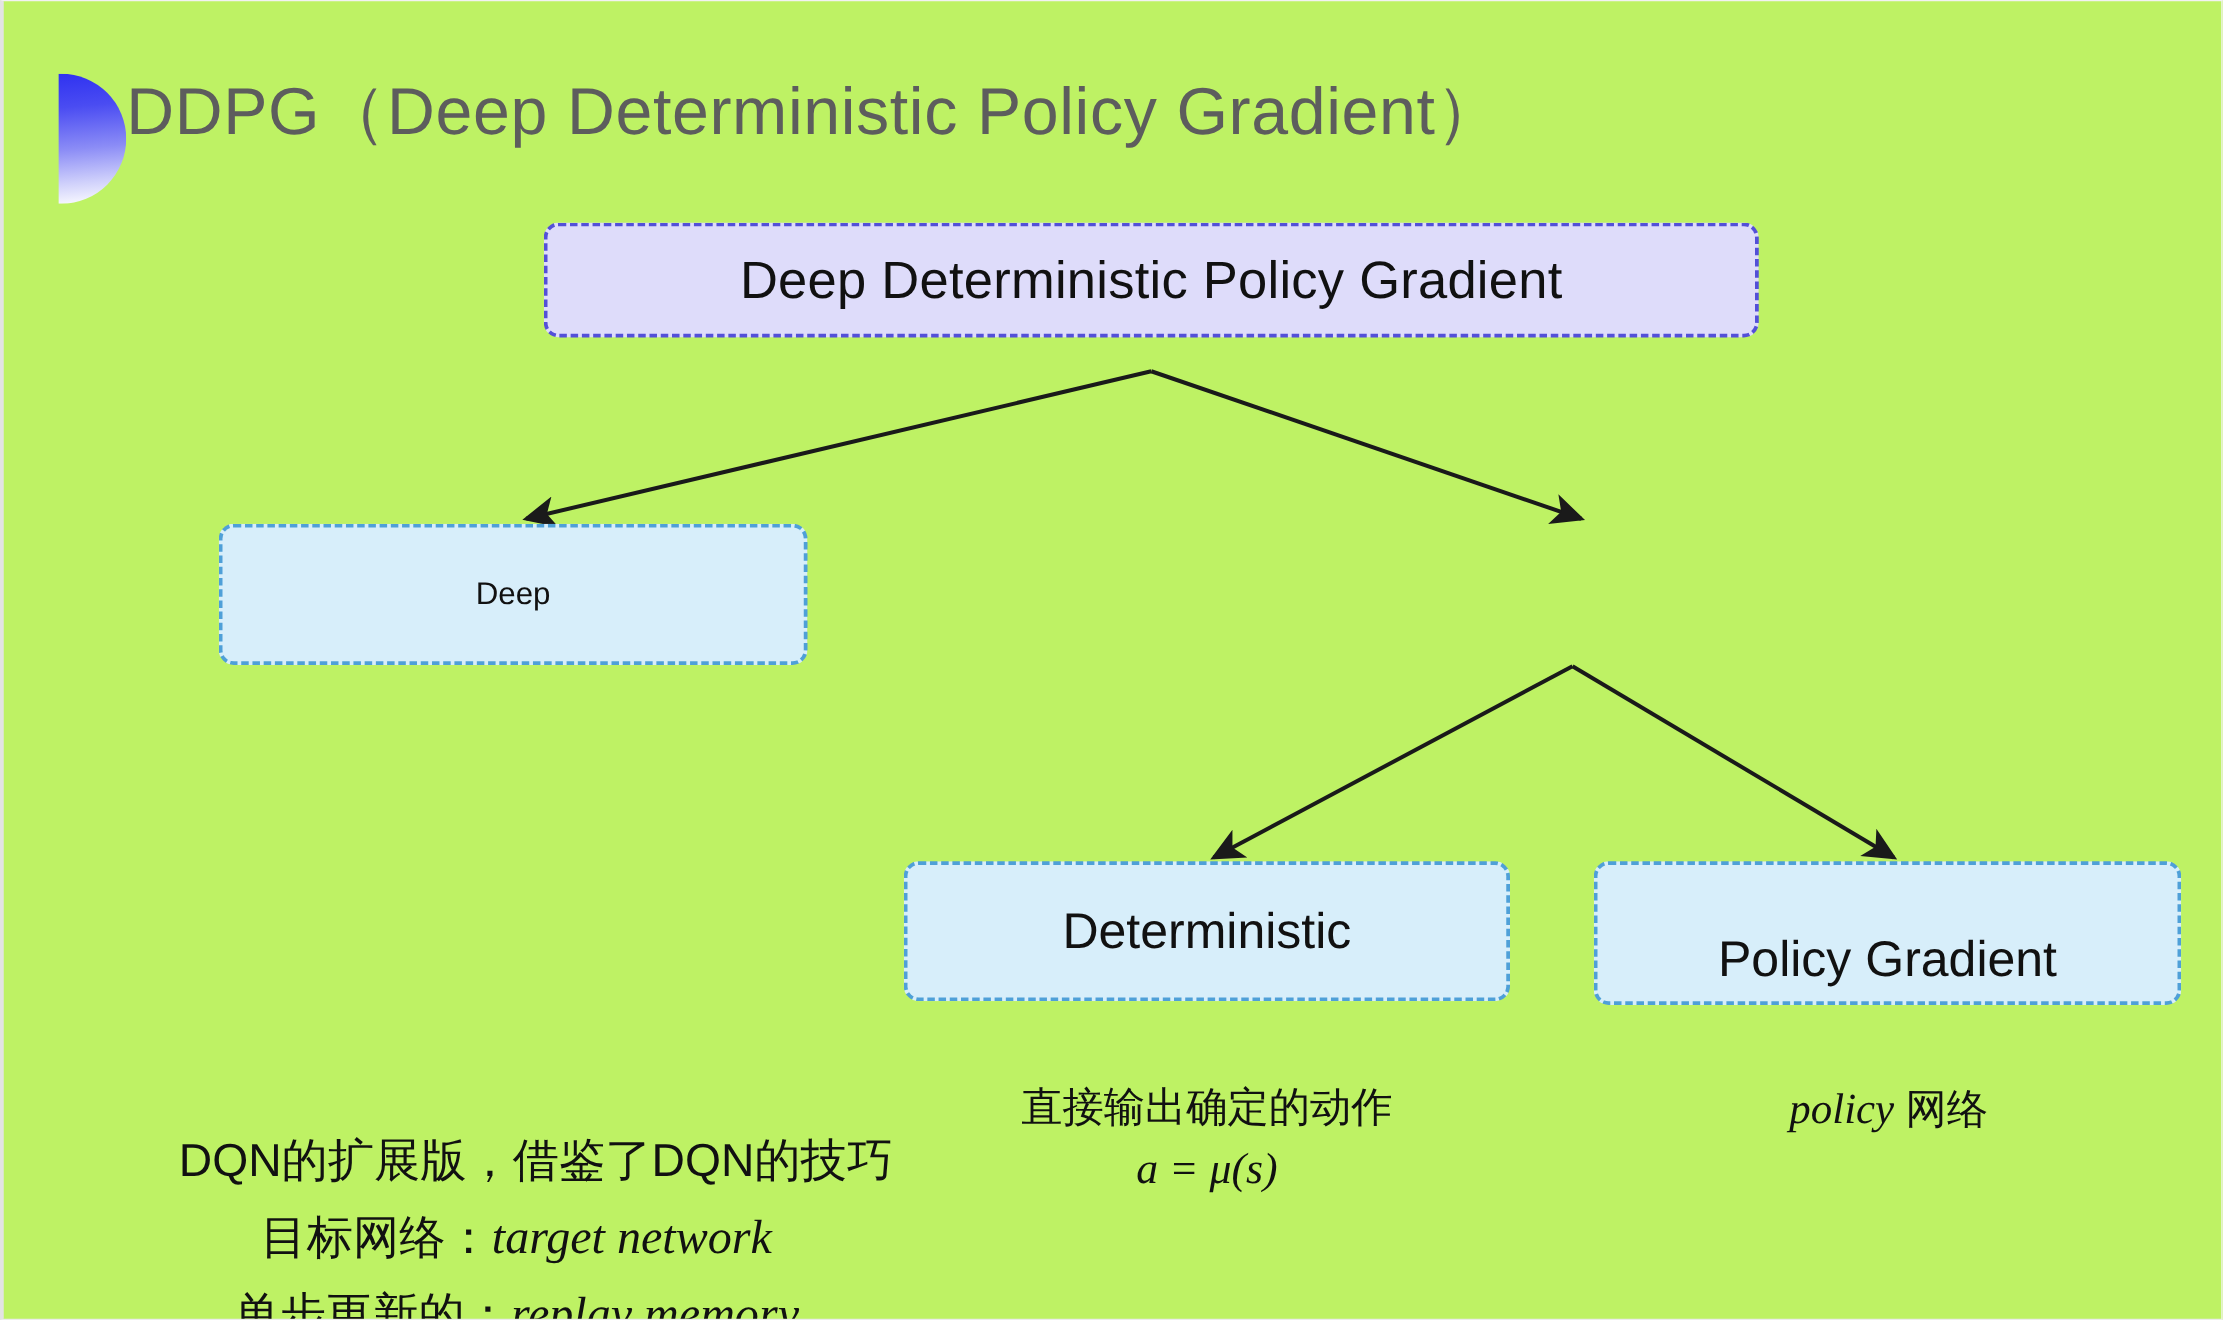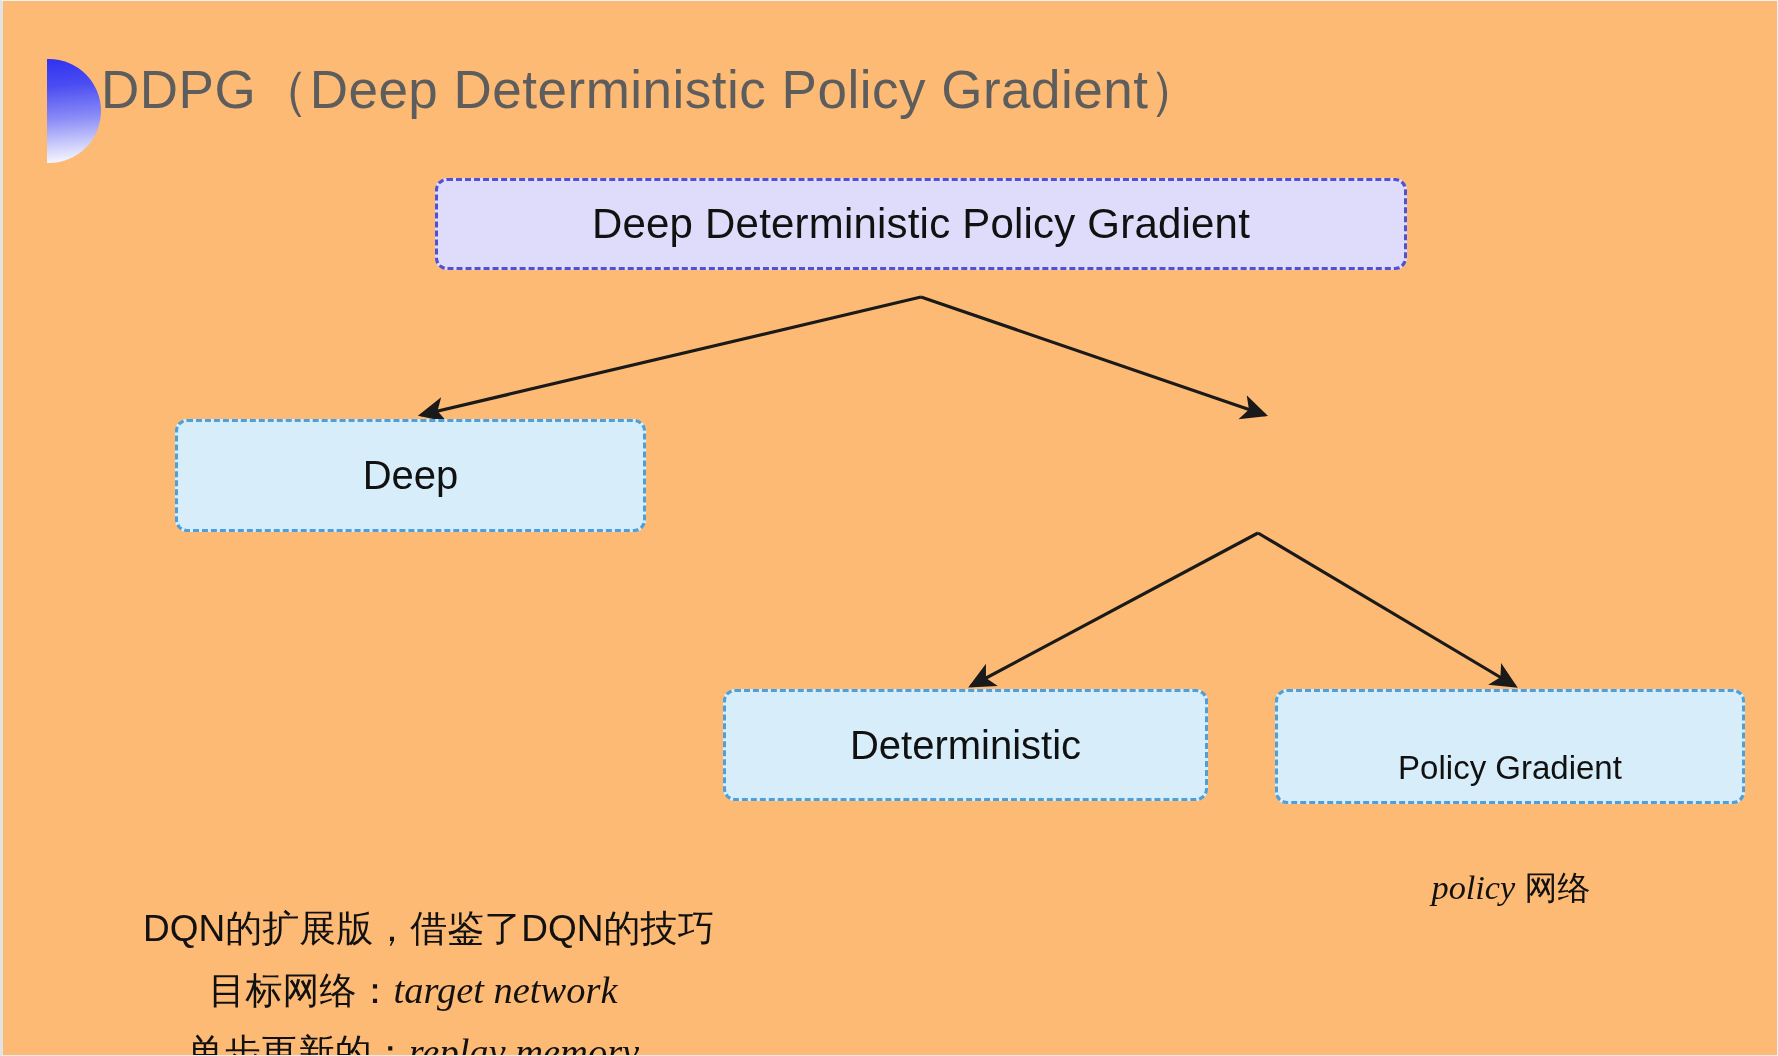--- a/index.html
+++ b/index.html
@@ -5,21 +5,21 @@
   html,body{margin:0;padding:0;}
   body{
     width:1778px;height:1056px;
     background:#ffffff;
     font-family:"Liberation Sans","DejaVu Sans",sans-serif;
     overflow:hidden;
   }
   #slide{
     position:relative;
     width:1778px;height:1056px;
-    background:#fdba74;
+    background:#bef264;
     box-sizing:border-box;
     border-left:3px solid #e3e3e3;
     border-top:1px solid #f2f2f2;
     border-right:1px solid #f2f2f2;
     border-bottom:1px solid #ececec;
     overflow:hidden;
   }
 
   
   #title-deco{
@@ -60,30 +60,30 @@
     background:#d7eefa;
     border:3px dashed #4fa0d8;
   }
   .node .label{ display:block; }
 
   
   #node-ddpg{ left:432px; top:177px; width:972px; height:92px; }
   #node-ddpg .label{ font-size:42px; letter-spacing:0.2px; }
 
   #node-deep{ left:172px; top:418px; width:471px; height:113px; }
-  #node-deep .label{ font-size:40px; }
+  #node-deep .label{ font-size:25px; }
 
   #node-dpg{ left:845px; top:418px; width:821px; height:115px; }
   #node-dpg .label{ font-size:42px; letter-spacing:0.2px; }
 
   #node-deterministic{ left:720px; top:688px; width:485px; height:112px; }
   #node-deterministic .label{ font-size:40px; }
 
   #node-policy-gradient{ left:1272px; top:688px; width:470px; height:115px; }
-  #node-policy-gradient .label{ font-size:33px;margin-top:43px; }
+  #node-policy-gradient .label{ font-size:40px;margin-top:43px; }
 
   
   #arrows{
     position:absolute;
     left:0; top:0;
     width:1778px; height:1056px;
     pointer-events:none;
   }
 
   
@@ -177,18 +177,22 @@
   <div id="node-policy-gradient" class="node cyan">
     <span class="label">Policy Gradient</span>
   </div>
 
   <div id="caption-deep" class="caption">
     <span class="row r1">DQN的扩展版，借鉴了DQN的技巧</span>
     <span class="row r2"><span>目标网络：</span><span class="em">target network</span></span>
     <span class="row r3"><span>单步更新的：</span><span class="em">replay memory</span></span>
   </div>
 
+  <div id="caption-deterministic" class="caption">
+    <span class="row">直接输出确定的动作</span>
+    <span class="row math">a = μ(s)</span>
+  </div>
 
   <div id="caption-policy-gradient" class="caption">
     <span class="row"><span class="em">policy</span><span> 网络</span></span>
   </div>
 
 </div>
 
 </body></html>

